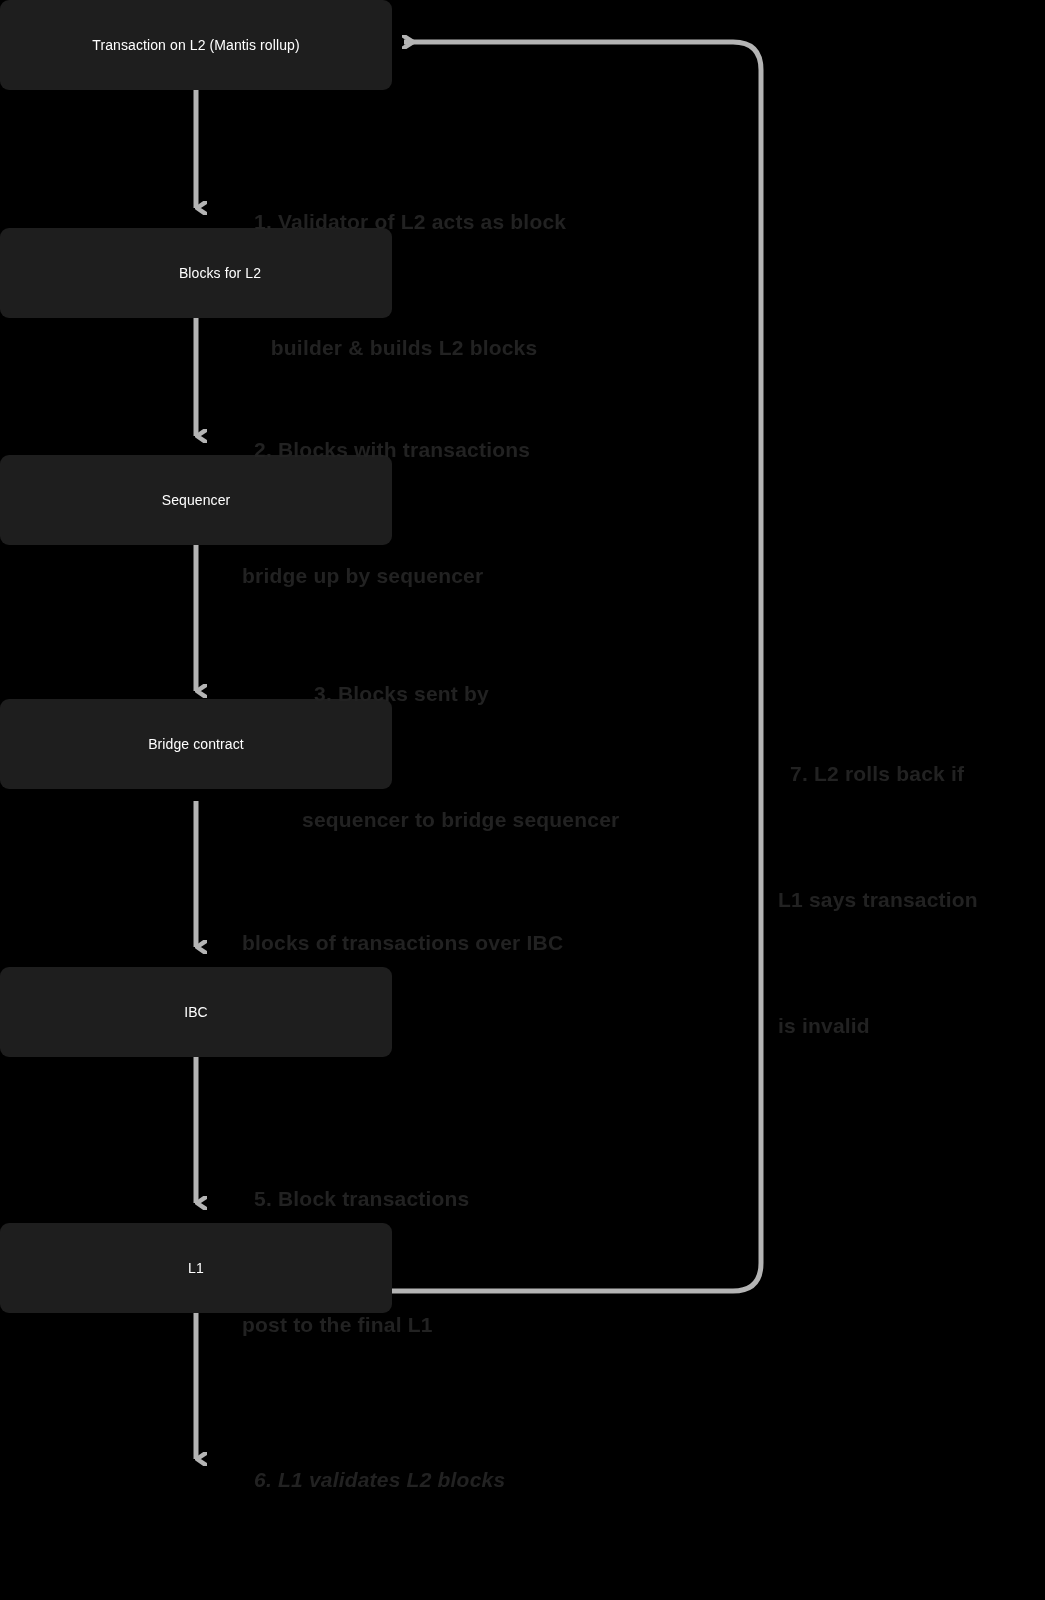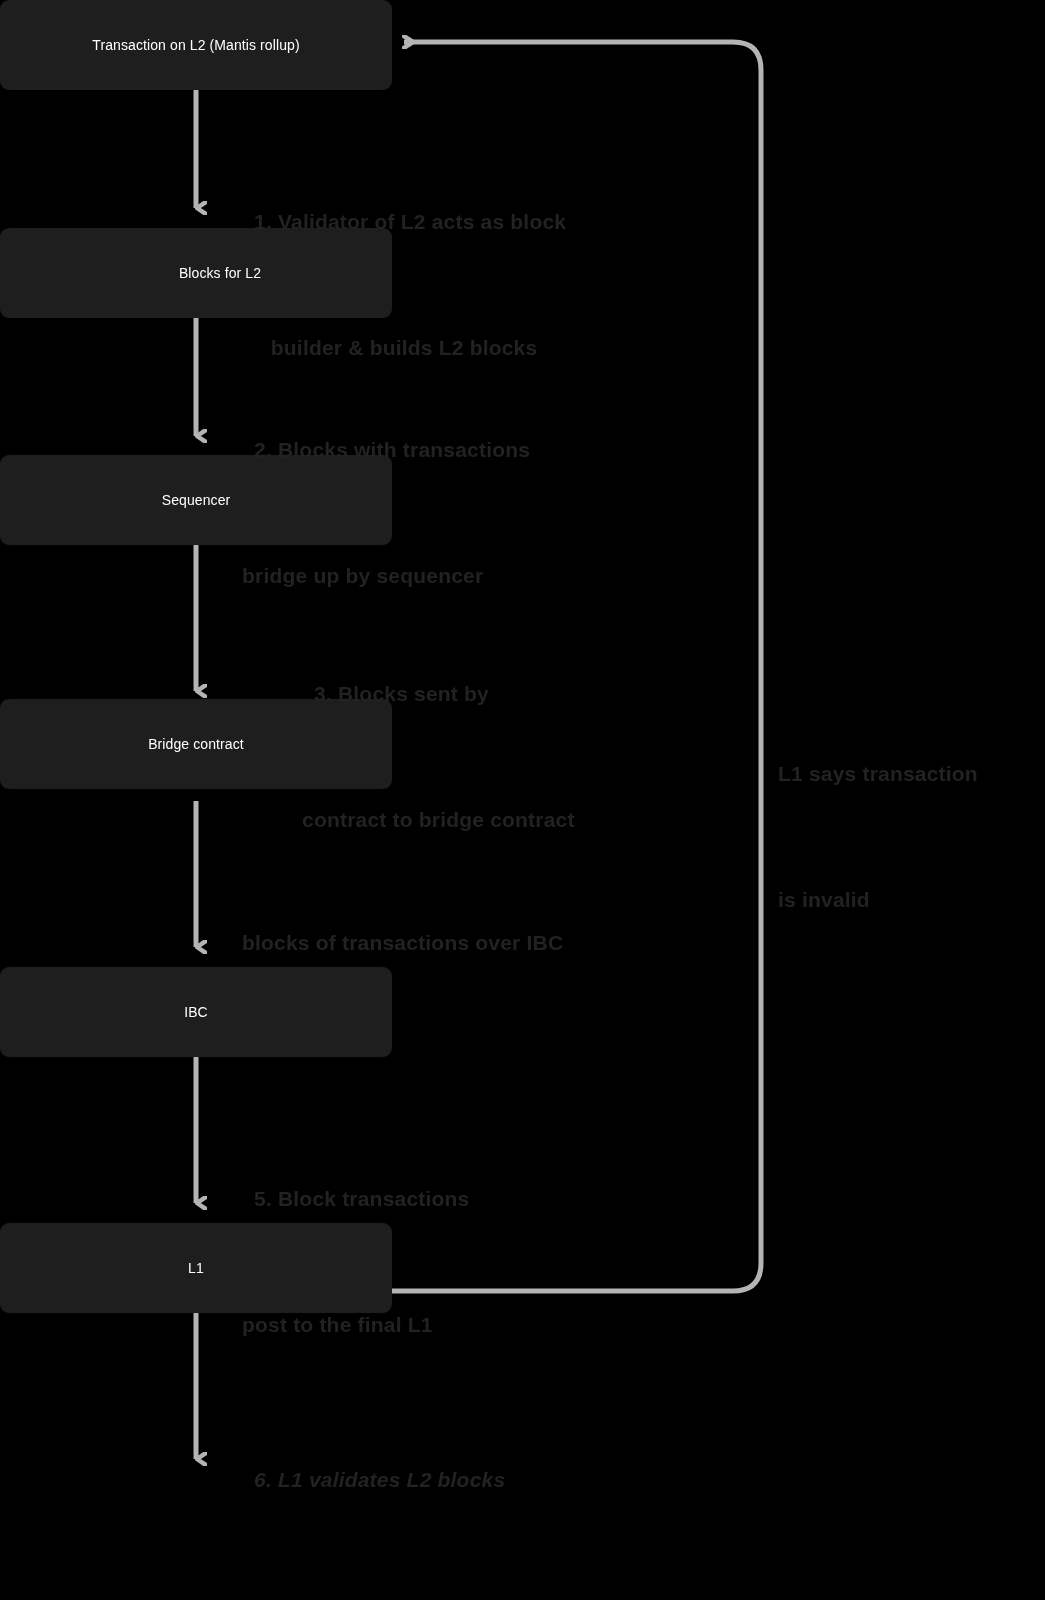--- a/index.html
+++ b/index.html
@@ -114,34 +114,35 @@
     <div style="text-indent:0;">builder &amp; builds L2 blocks</div>
   </div>
 
   <div class="edge-label indent" style="left:242px; top:345px;">
     <div>2. Blocks with transactions</div>
     <div style="text-indent:0;">bridge up by sequencer</div>
   </div>
 
   <div class="edge-label indent" style="left:254px; top:589px;margin-left:48px;">
     <div>3. Blocks sent by</div>
-    <div style="text-indent:0;">contract to bridge contract</div>
+    <div style="text-indent:0;">sequencer to bridge sequencer</div>
   </div>
 
   <div class="edge-label indent" style="left:242px; top:838px;">
     <div style="text-indent:0;">blocks of transactions over IBC</div>
   </div>
 
   <div class="edge-label indent" style="left:242px; top:1094px;">
     <div>5. Block transactions</div>
     <div style="text-indent:0;">post to the final L1</div>
   </div>
 
   <div class="edge-label indent" style="left:242px; top:1375px;font-style:italic;">
     <div>6. L1 validates L2 blocks</div>
   </div>
 
   <div class="edge-label indent" style="left:778px; top:669px;">
+    <div>7. L2 rolls back if</div>
     <div style="text-indent:0;">L1 says transaction</div>
     <div style="text-indent:0;">is invalid</div>
   </div>
 
 </div>
 
 </body></html>

